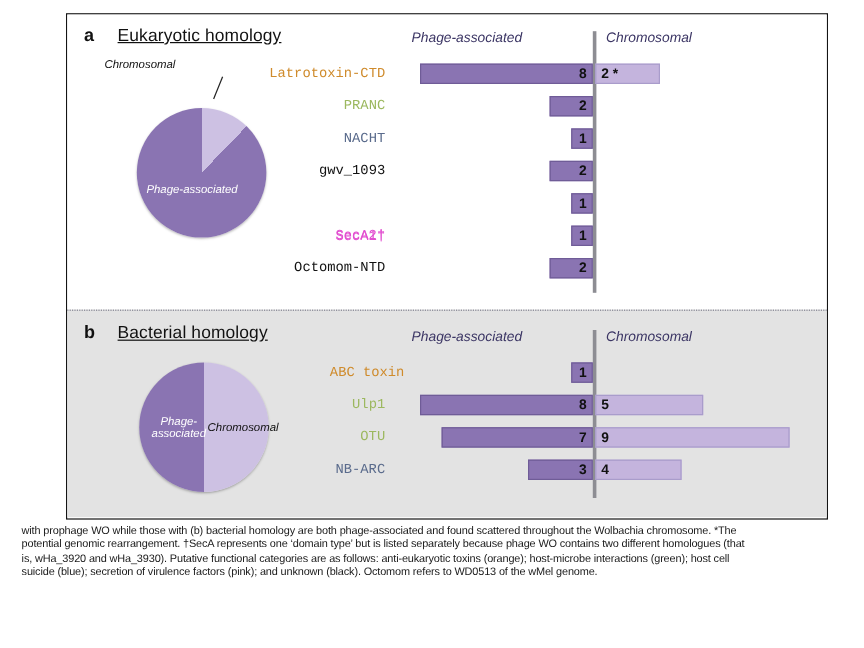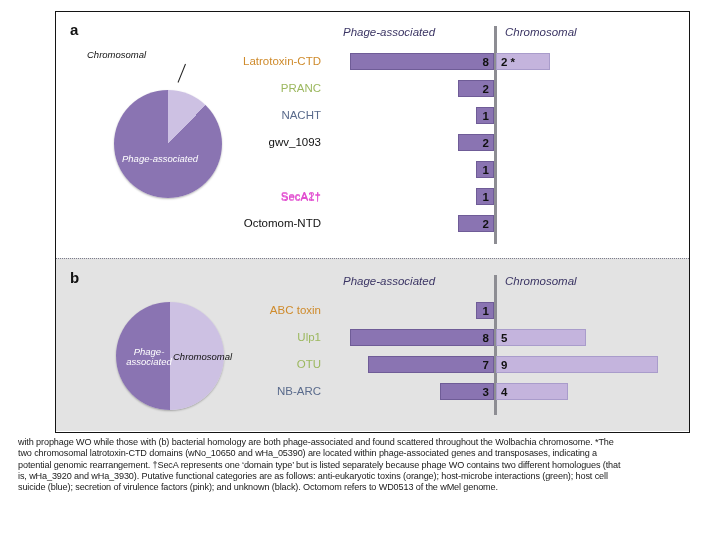--- a/index.html
+++ b/index.html
@@ -44,20 +44,21 @@
   
   .chart{position:absolute;left:0;top:0;width:100%;height:100%;}
   .axis-line{position:absolute;width:2.5px;background:#8d8d93;}
   .col-head{
     position:absolute;font-style:italic;font-size:11.5px;color:#3b3564;
     white-space:nowrap;
   }
   .gene-label{
     position:absolute;font-size:11.5px;white-space:nowrap;
     text-align:right;
+    font-family:Liberation Mono, monospace;
   }
   .bar{position:absolute;height:17px;box-sizing:border-box;}
   .bar.phage{background:#8a74b2;border:1px solid #6f5c97;}
   .bar.chrom{background:#c4b4dd;border:1px solid #a99ccb;}
   .bar-val{
     position:absolute;font-size:11.5px;font-weight:bold;color:#111;
     top:0;line-height:17px;white-space:nowrap;
   }
   .bar-val.left{right:4px;}
   .bar-val.right{left:4px;}
@@ -73,20 +74,21 @@
 </head>
 <body>
 
 <div id="figure-root">
 
   <div class="fig-frame">
 
     <div class="panel panel-a">
 
       <div class="panel-letter" style="left:14px;top:9px;">a</div>
+      <div class="panel-title" style="left:42px;top:10px;">Eukaryotic homology</div>
 
       <div class="pie pie-a"></div>
       <div class="pie-lab" style="left:31px;top:38px;">Chromosomal</div>
       <div class="leader" style="left:129px;top:52px;height:20px;transform:rotate(22deg);"></div>
       <div class="pie-lab white" style="left:66px;top:142px;">Phage-associated</div>
 
       <div class="chart">
 
         <div class="axis-line" style="left:438px;top:14px;height:218px;"></div>
 
@@ -130,35 +132,36 @@
         <div class="bar phage" style="left:402px;top:203px;width:36px;">
           <span class="bar-val left">2</span>
         </div>
 
       </div>
     </div>
 
     <div class="panel panel-b">
 
       <div class="panel-letter" style="left:14px;top:10px;">b</div>
+      <div class="panel-title" style="left:42px;top:11px;">Bacterial homology</div>
 
       <div class="pie" style="left:60px;top:43px;width:108px;height:108px;
            background:conic-gradient(from 0deg,#cdc1e3 0deg 180deg,#8a74b2 180deg 360deg);
            box-shadow:0 1px 2px rgba(0,0,0,.28);"></div>
       <div class="pie-lab white" style="left:70px;top:88px;text-align:center;width:46px;">Phage-associated</div>
       <div class="pie-lab" style="left:117px;top:93px;">Chromosomal</div>
 
       <div class="chart">
 
         <div class="axis-line" style="left:438px;top:16px;height:140px;"></div>
 
         <div class="col-head" style="left:287px;top:16px;">Phage-associated</div>
         <div class="col-head" style="left:449px;top:16px;">Chromosomal</div>
 
-        <div class="gene-label" style="right:368px;top:45px;color:#cf8b2c;">ABC toxin</div>
+        <div class="gene-label" style="right:352px;top:45px;color:#cf8b2c;">ABC toxin</div>
         <div class="bar phage" style="left:420px;top:43px;width:18px;">
           <span class="bar-val left">1</span>
         </div>
 
         <div class="gene-label" style="right:368px;top:72px;color:#9cb85f;">Ulp1</div>
         <div class="bar phage" style="left:294px;top:70px;width:144px;">
           <span class="bar-val left">8</span>
         </div>
         <div class="bar chrom" style="left:440px;top:70px;width:90px;">
           <span class="bar-val right">5</span>
@@ -180,19 +183,18 @@
           <span class="bar-val right">4</span>
         </div>
 
       </div>
     </div>
 
   </div>
 
   <div class="caption">
     <div>with prophage WO while those with (b) bacterial homology are both phage-associated and found scattered throughout the Wolbachia chromosome. *The</div>
-    <div>two chromosomal latrotoxin-CTD domains (wNo_10650 and wHa_05390) are located within phage-associated genes and transposases, indicating a</div>
     <div>potential genomic rearrangement. †SecA represents one ‘domain type’ but is listed separately because phage WO contains two different homologues (that</div>
     <div>is, wHa_3920 and wHa_3930). Putative functional categories are as follows: anti-eukaryotic toxins (orange); host-microbe interactions (green); host cell</div>
     <div>suicide (blue); secretion of virulence factors (pink); and unknown (black). Octomom refers to WD0513 of the wMel genome.</div>
   </div>
 
 </div>
 
 </body></html>

